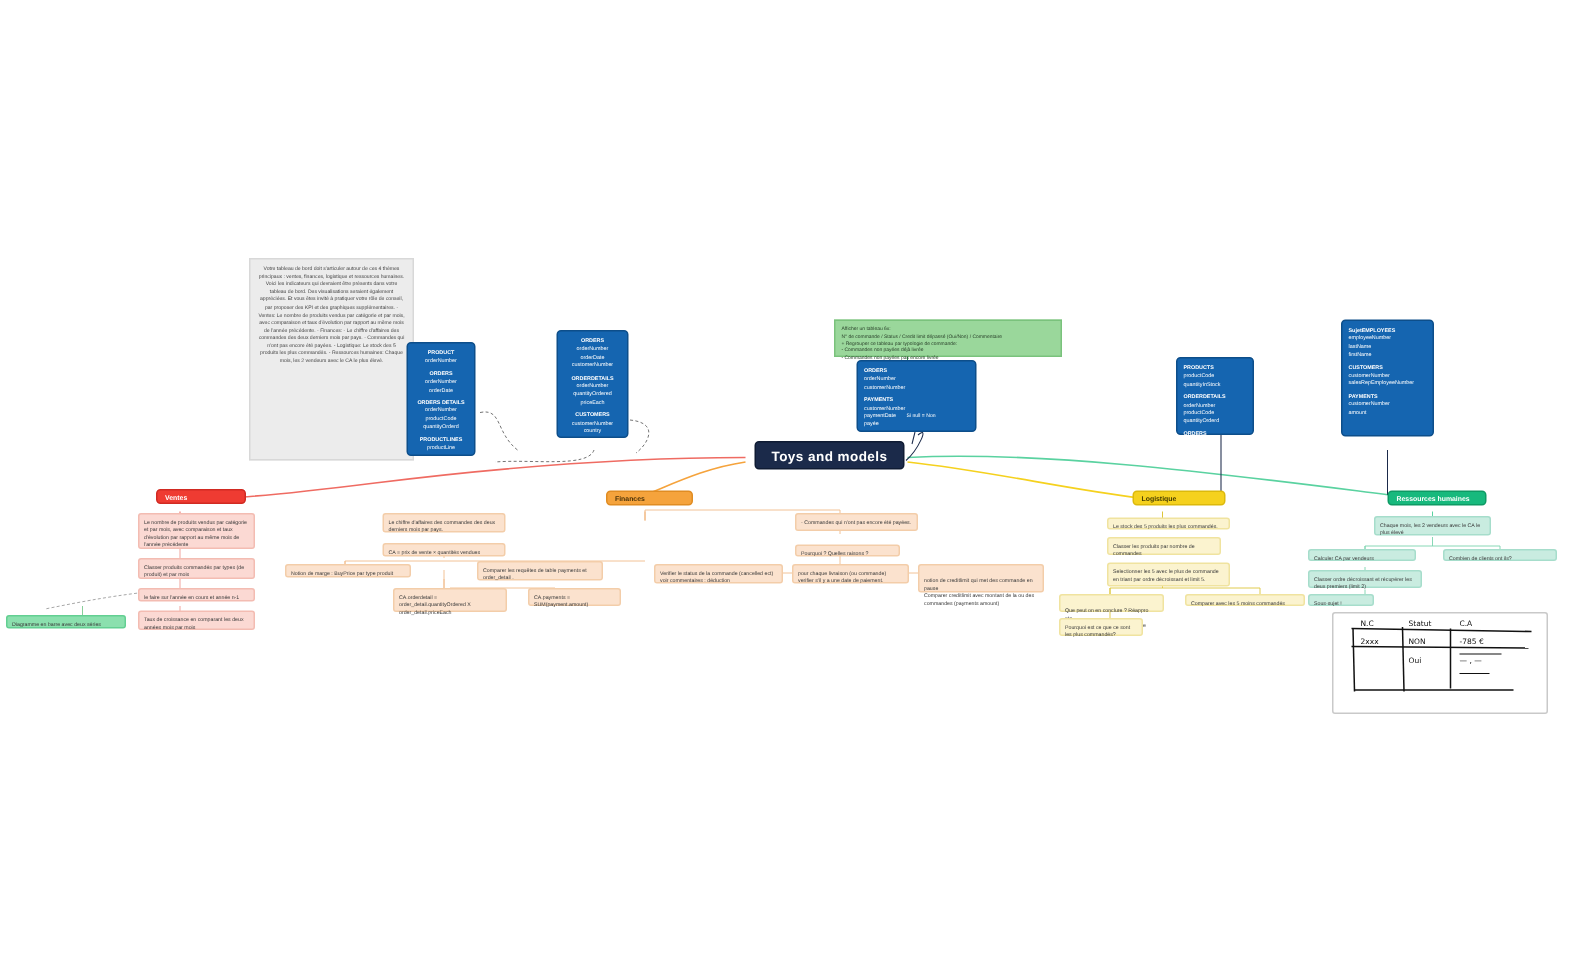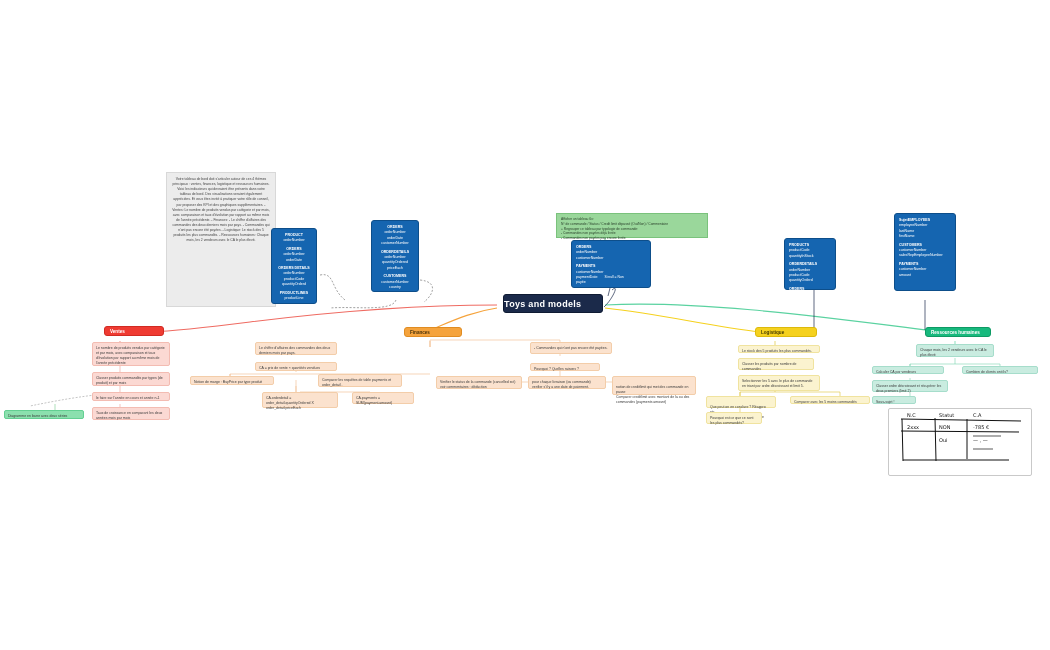--- a/index.html
+++ b/index.html
@@ -10,21 +10,21 @@
     overflow:hidden;
     position:relative;
   }
   #canvas{position:absolute;left:0;top:0;width:1050px;height:650px;}
   .node{position:absolute;box-sizing:border-box;}
 
   
   .central{
     background:#1b2a4a;color:#ffffff;border:1px solid #0f1b33;
     border-radius:3px;font-weight:bold;font-size:9px;
-    display:flex;align-items:center;justify-content:flex-start;
+    display:flex;align-items:center;justify-content:center;
     letter-spacing:.3px;
   }
   
   .db{
     background:#1565b0;border:1px solid #0d4e8a;border-radius:3px;
     color:#ffffff;font-size:3.6px;line-height:1.5;padding:4px 4px;
   }
   .db .tbl{font-weight:bold;text-align:center;}
   .db .col{text-align:center;}
   .db .grp{margin-bottom:3px;}

